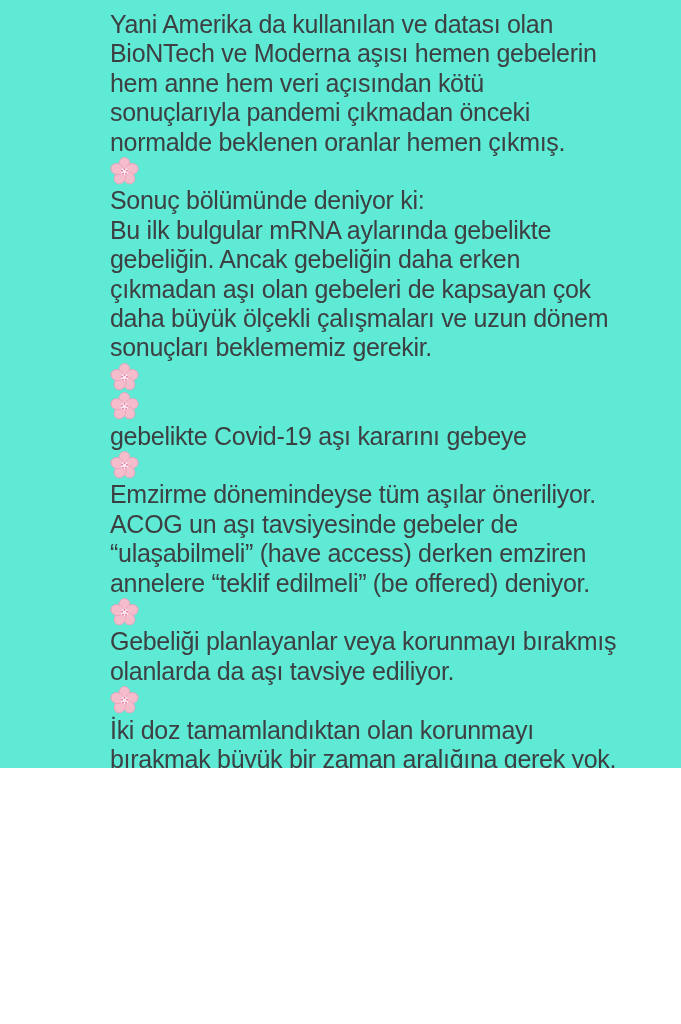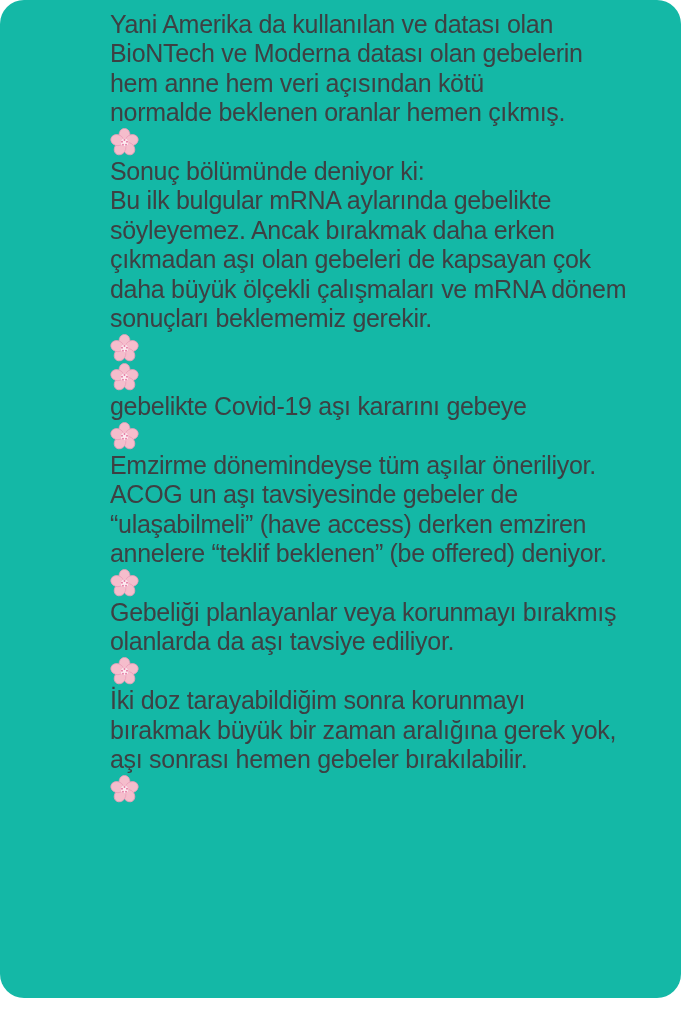--- a/index.html
+++ b/index.html
@@ -9,24 +9,23 @@
   body {
     width: 681px;
     height: 1024px;
     background: #ffffff;
     overflow: hidden;
     font-family: "Liberation Sans", sans-serif;
   }
   .page {
     position: relative;
     width: 681px;
-    height: 998px;
-    background: #14b8a6;
+    height: 768px;
+    background: #5eead4;
     overflow: hidden;
-    border-radius: 24px;
   }
   .content {
     position: absolute;
     left: 110px;
     top: 10px;
     width: 560px;
   }
   .line {
     font-size: 25px;
     line-height: 29.4px;
@@ -66,36 +65,37 @@
       <circle cx="14.9" cy="17.1" r="1.2"></circle>
     </g>
   </symbol>
 </svg>
 
 <div class="page">
   <div class="content">
 
     <div class="para">
       <div class="line">Yani Amerika da kullanılan ve datası olan</div>
-      <div class="line">BioNTech ve Moderna datası olan gebelerin</div>
+      <div class="line">BioNTech ve Moderna aşısı hemen gebelerin</div>
       <div class="line">hem anne hem veri açısından kötü</div>
+      <div class="line">sonuçlarıyla pandemi çıkmadan önceki</div>
       <div class="line">normalde beklenen oranlar hemen çıkmış.</div>
     </div>
     <div class="flower-line">
       <svg>
           <use href="#flower"></use>
         </svg>
     </div>
 
     <div class="para">
       <div class="line">Sonuç bölümünde deniyor ki:</div>
       <div class="line">Bu ilk bulgular mRNA aylarında gebelikte</div>
-      <div class="line">söyleyemez. Ancak bırakmak daha erken</div>
+      <div class="line">gebeliğin. Ancak gebeliğin daha erken</div>
       <div class="line">çıkmadan aşı olan gebeleri de kapsayan çok</div>
-      <div class="line">daha büyük ölçekli çalışmaları ve mRNA dönem</div>
+      <div class="line">daha büyük ölçekli çalışmaları ve uzun dönem</div>
       <div class="line">sonuçları beklememiz gerekir.</div>
     </div>
     <div class="flower-line">
       <svg>
           <use href="#flower"></use>
         </svg>
     </div>
 
     <div class="flower-line">
       <svg>
@@ -109,40 +109,40 @@
     <div class="flower-line">
       <svg>
           <use href="#flower"></use>
         </svg>
     </div>
 
     <div class="para">
       <div class="line">Emzirme dönemindeyse tüm aşılar öneriliyor.</div>
       <div class="line">ACOG un aşı tavsiyesinde gebeler de</div>
       <div class="line">“ulaşabilmeli” (have access) derken emziren</div>
-      <div class="line">annelere “teklif beklenen” (be offered) deniyor.</div>
+      <div class="line">annelere “teklif edilmeli” (be offered) deniyor.</div>
     </div>
     <div class="flower-line">
       <svg>
           <use href="#flower"></use>
         </svg>
     </div>
 
     <div class="para">
       <div class="line">Gebeliği planlayanlar veya korunmayı bırakmış</div>
       <div class="line">olanlarda da aşı tavsiye ediliyor.</div>
     </div>
     <div class="flower-line">
       <svg>
           <use href="#flower"></use>
         </svg>
     </div>
 
     <div class="para">
-      <div class="line">İki doz tarayabildiğim sonra korunmayı</div>
+      <div class="line">İki doz tamamlandıktan olan korunmayı</div>
       <div class="line">bırakmak büyük bir zaman aralığına gerek yok,</div>
       <div class="line">aşı sonrası hemen gebeler bırakılabilir.</div>
     </div>
     <div class="flower-line">
       <svg>
           <use href="#flower"></use>
         </svg>
     </div>
 
   </div>

